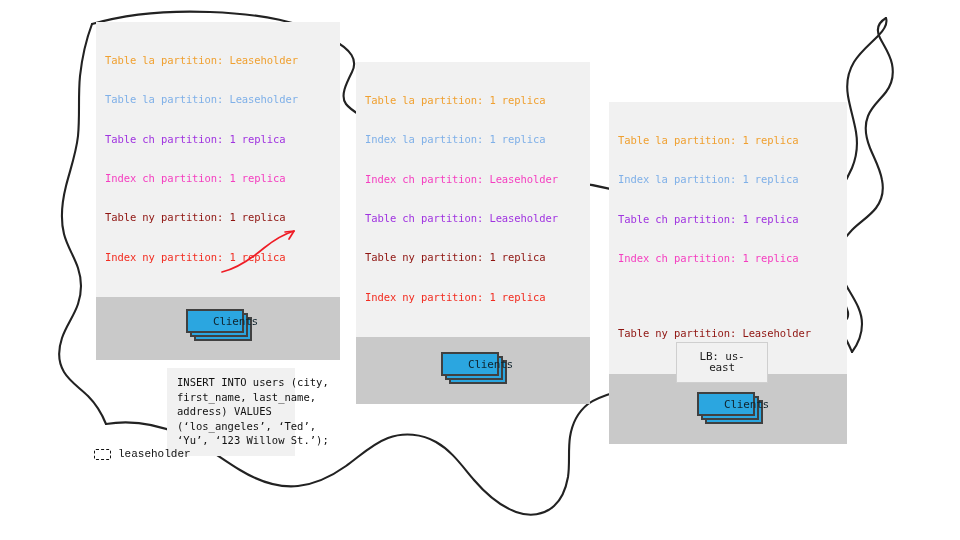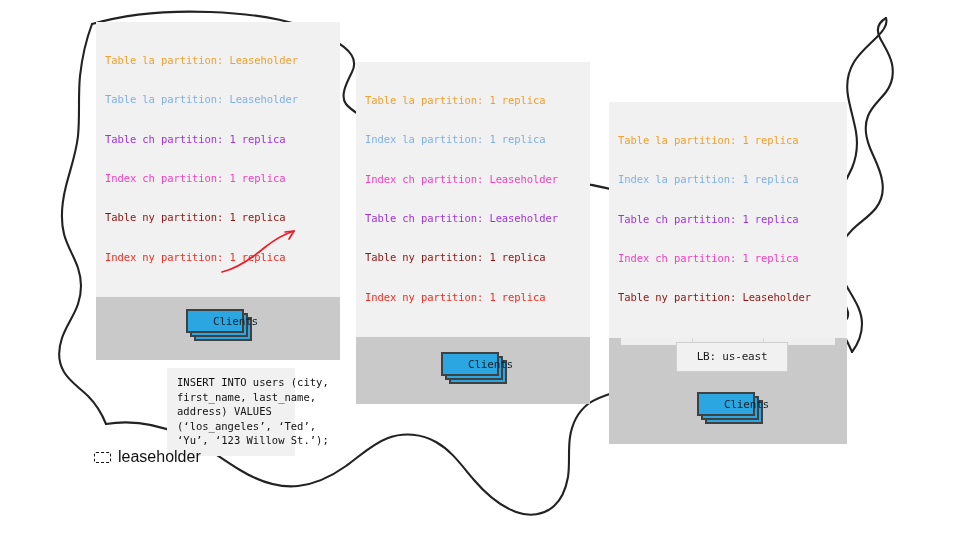--- a/index.html
+++ b/index.html
@@ -138,22 +138,22 @@
   .legend-row {
     display: flex; align-items: center; gap: 7px;
     z-index: 9;
   }
   .legend-swatch {
     width: 17px; height: 11px;
     border: 1.6px dashed #111111;
     border-radius: 2px;
   }
   .legend-text {
-    font-family: Liberation Sans, sans-serif;
-    font-size: 16px;
+    font-family: Liberation Mono, monospace;
+    font-size: 11px;
     color: #111111;
   }
 
   
   #annot-layer { position: absolute; left: 0; top: 0; width: 960px; height: 540px; z-index: 9; pointer-events: none; }
   .annot-num {
     position: absolute;
     color: #ef1c25;
     font-size: 12px;
     font-family: "DejaVu Sans", "Liberation Sans", sans-serif;
@@ -327,21 +327,21 @@
     <div class="sheet s3" style="width:58px;height:24px;"></div>
     <div class="sheet s2" style="width:58px;height:24px;"></div>
     <div class="sheet s1" style="width:58px;height:24px;">Clients</div>
   </div>
 
   <div class="abs info-block" style="left:609px; top:102px; width:238px;">
     <span class="info-line" style="color: rgb(240, 160, 48);">Table la partition: 1 replica</span>
     <span class="info-line" style="color: rgb(127, 176, 232);">Index la partition: 1 replica</span>
     <span class="info-line" style="color: rgb(160, 51, 224);">Table ch partition: 1 replica</span>
     <span class="info-line" style="color: rgb(245, 62, 192);">Index ch partition: 1 replica</span>
-    <span class="info-line" style="color: rgb(143, 20, 16);">Table ny partition: Leaseholder</span>
+    <span class="info-line" style="color: rgb(143, 20, 16); margin-top: 36px;">Table ny partition: Leaseholder</span>
   </div>
 
   <div class="abs region-panel" style="left:609px; top:190px; width:238px; height:254px;">
     <div class="region-title">Region: us-east</div>
     <div class="az-strip" style="left:12px; top:35px; width:214px; height:120px;">
       <div class="az-cell">
         <div class="az-label">AZ: east1</div>
         <div class="db" style="width:46px;height:76px;">
           <div class="db-body"></div>
           <div class="db-bottom"></div>
@@ -372,21 +372,21 @@
           <div class="db-top"></div>
           <div class="db-slots">
             <div class="slot" style="background:#8b35e8"></div>
             <div class="slot" style="background:#f92fd0"></div>
           </div>
         </div>
       </div>
     </div>
   </div>
 
-  <div class="abs lb-box" style="left:676px; top:342px; width:112px;">LB: us-east</div>
+  <div class="abs lb-box" style="left:676px; top:342px; width:92px;">LB: us-east</div>
 
   <div class="abs clients-wrap" style="left:697px; top:392px; width:68px; height:34px;">
     <div class="sheet s3" style="width:58px;height:24px;"></div>
     <div class="sheet s2" style="width:58px;height:24px;"></div>
     <div class="sheet s1" style="width:58px;height:24px;">Clients</div>
   </div>
 
   <svg id="annot-layer" viewBox="0 0 960 540">
     <path d="M 222,272 C 238,268 252,258 264,248 C 274,240 284,234 294,231" fill="none" stroke="#ef1c25" stroke-width="1.7" stroke-linecap="round"></path>
     <path d="M 294,231 L 285,232 M 294,231 L 289,239" fill="none" stroke="#ef1c25" stroke-width="1.7" stroke-linecap="round"></path>

